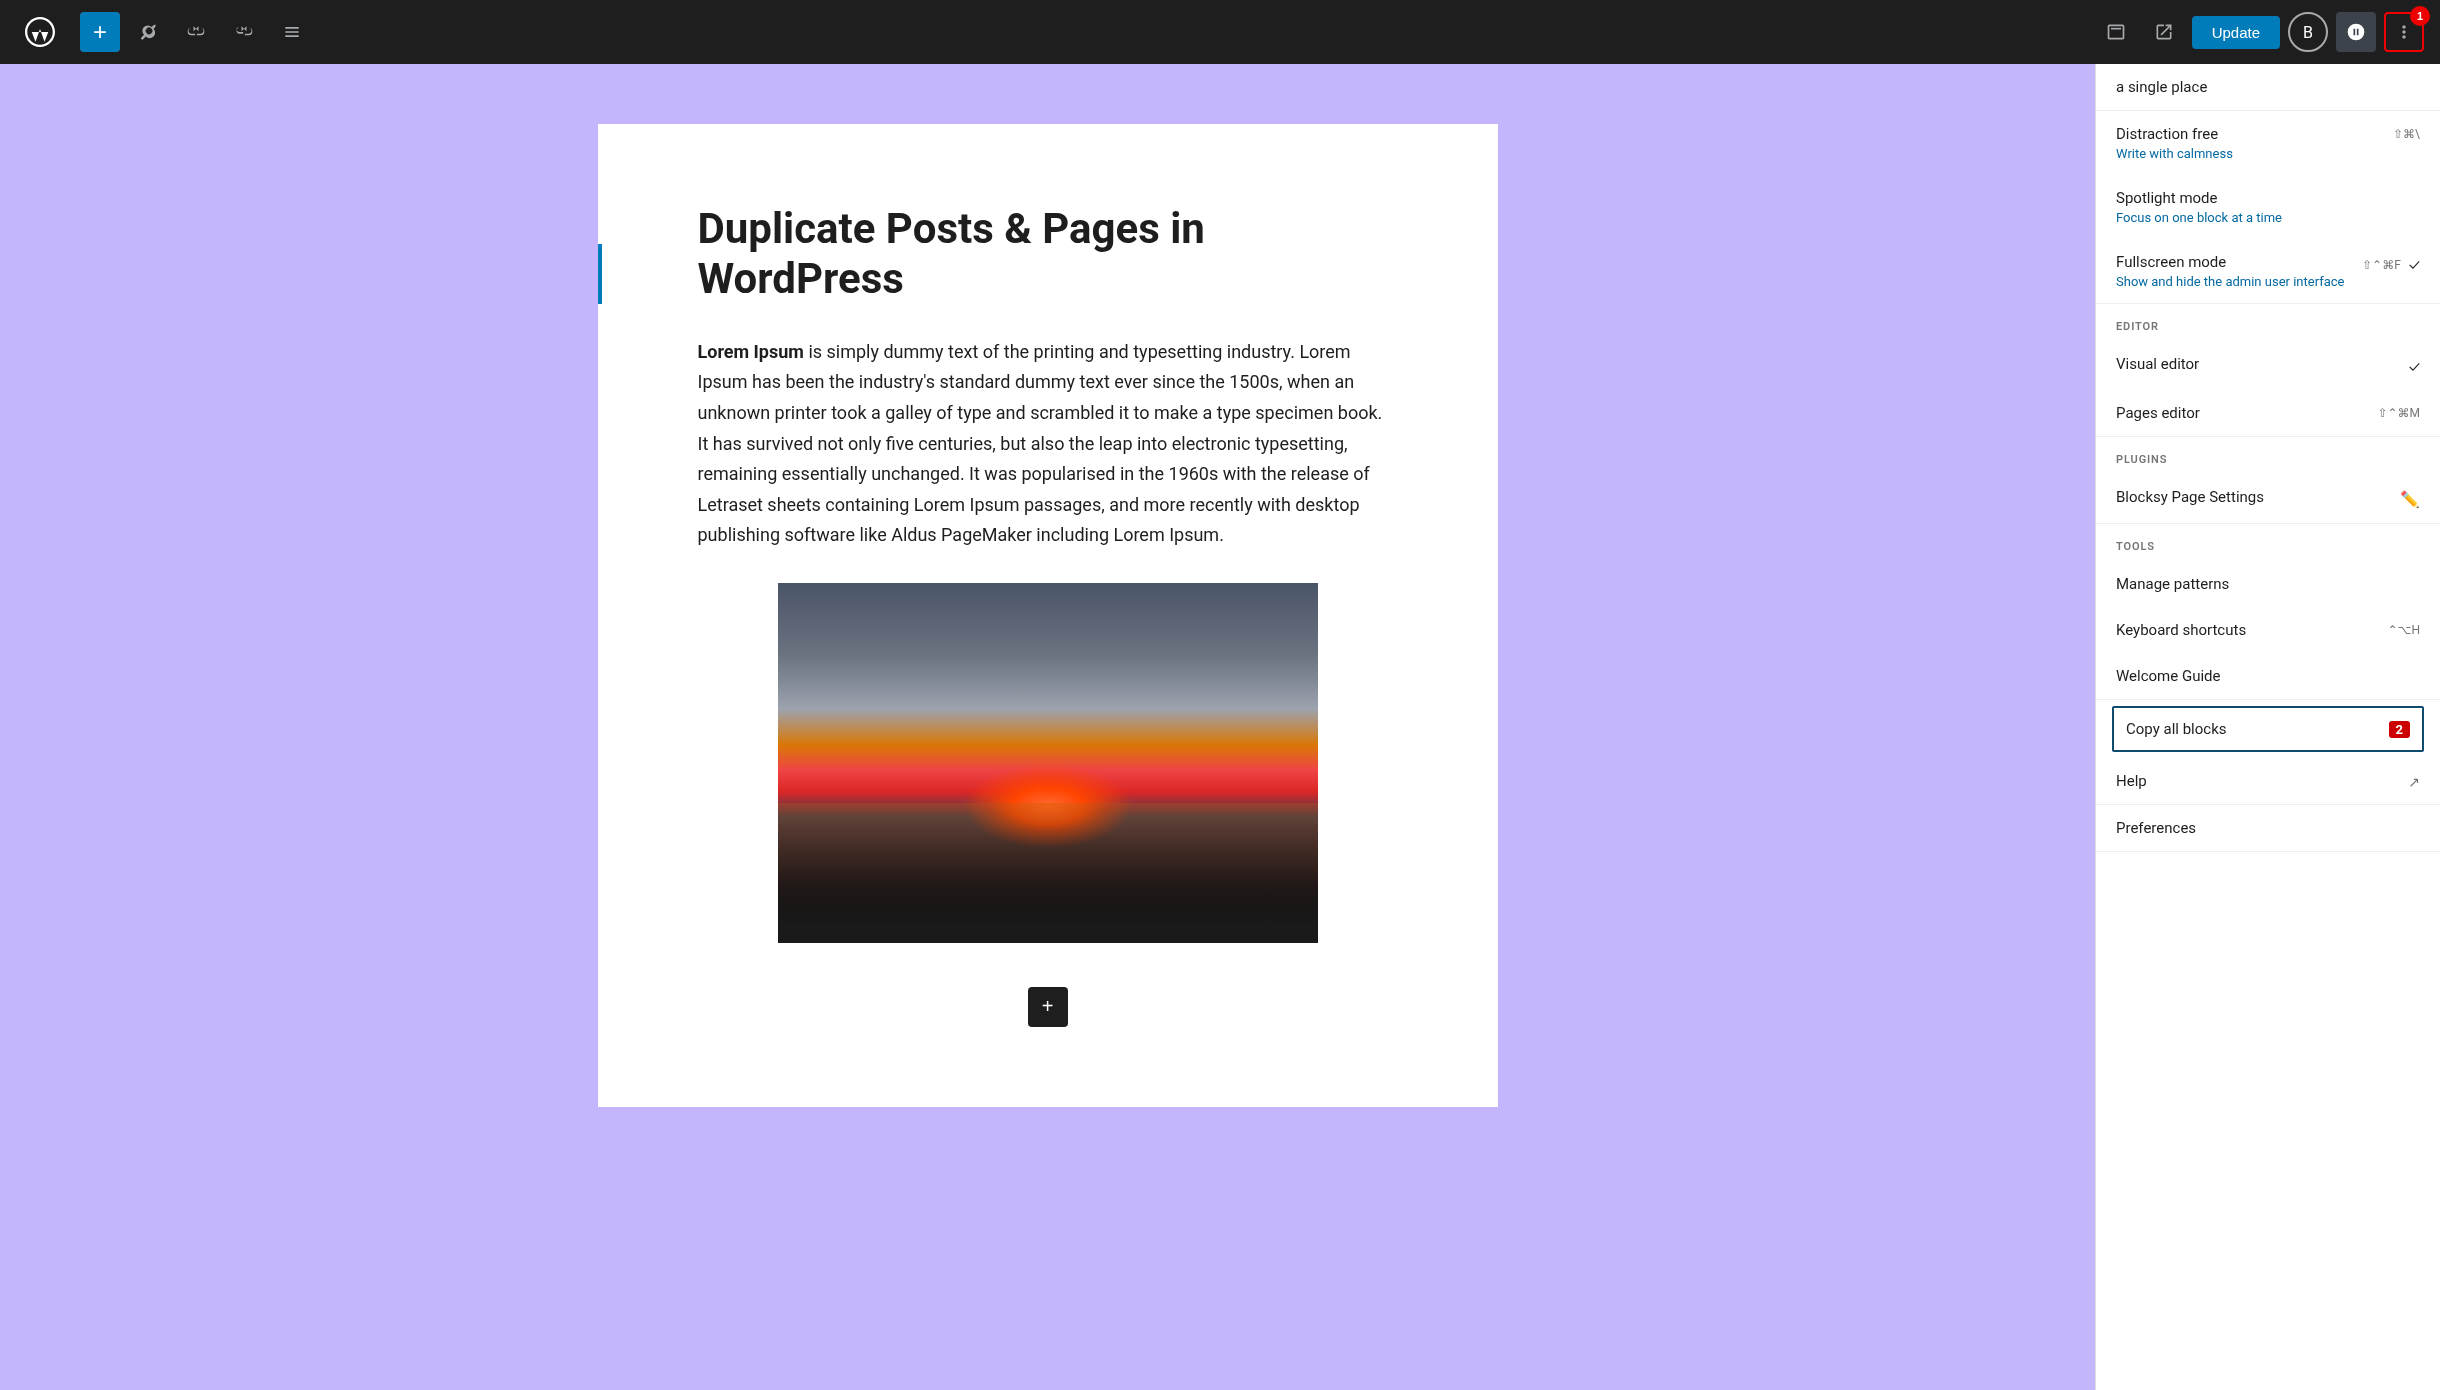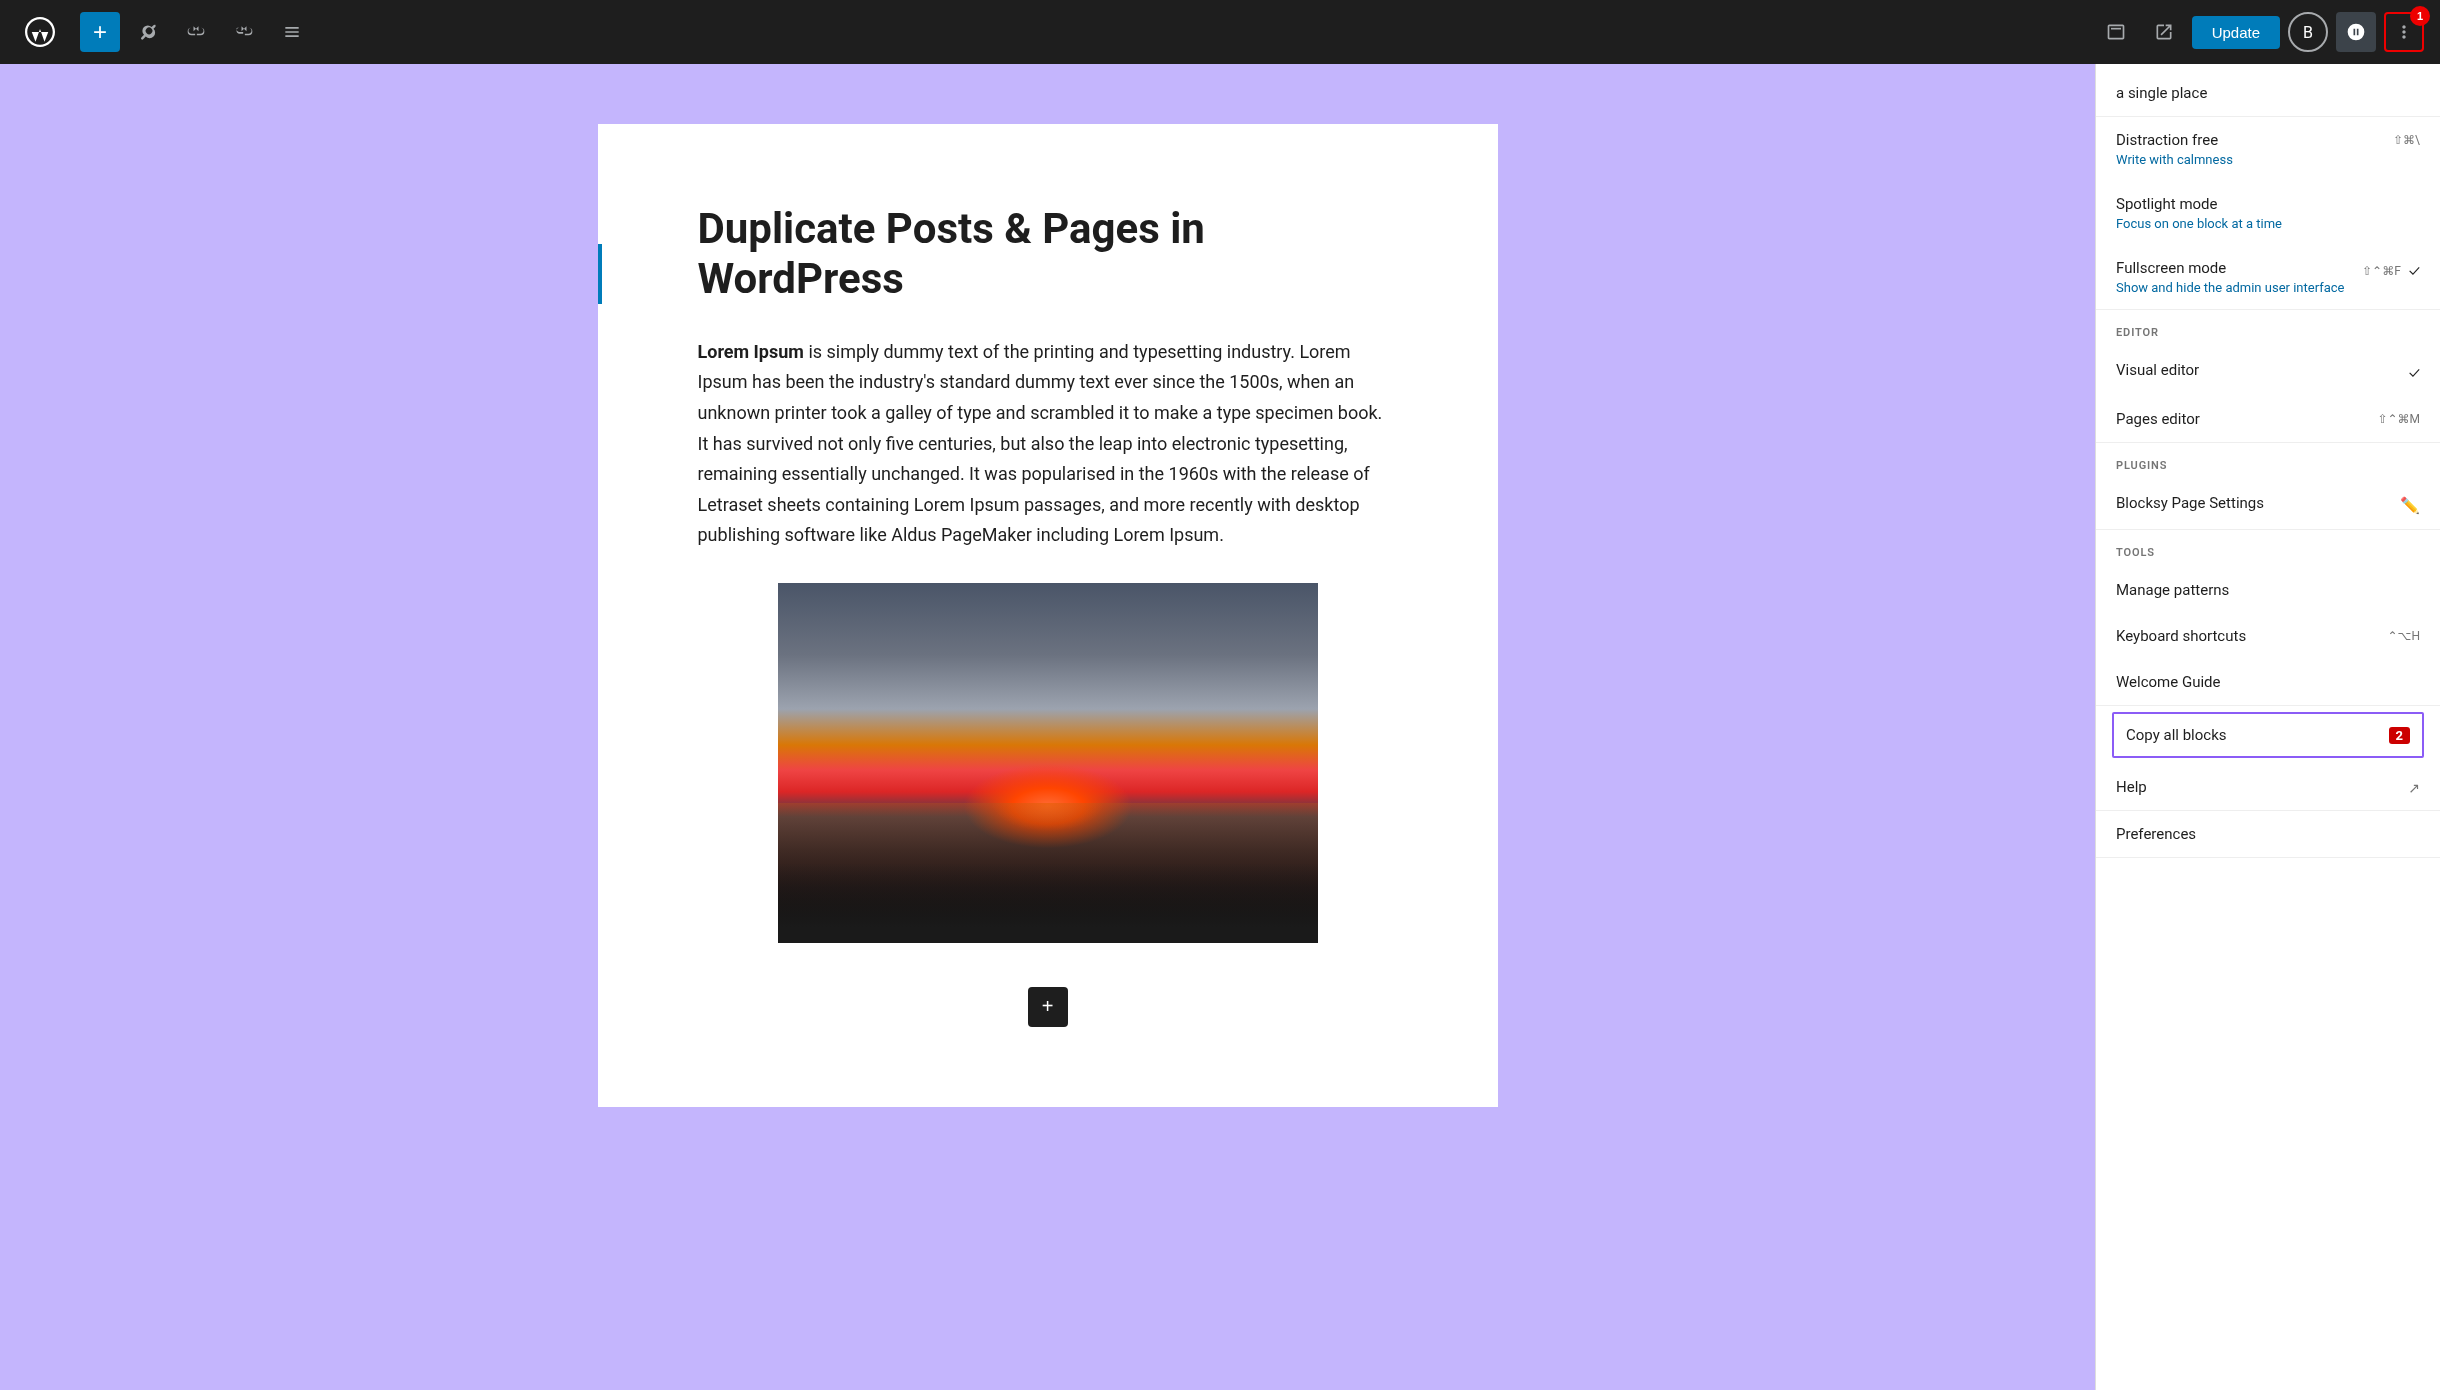--- a/index.html
+++ b/index.html
@@ -239,21 +239,20 @@
       border-left: 1px solid #ddd;
       overflow-y: auto;
       flex-shrink: 0;
       padding-bottom: 20px;
     }
     .panel-top-text {
       padding: 16px 20px 8px;
       font-size: 15px;
       color: #1e1e1e;
       border-bottom: 1px solid #eee;
-      margin-top: 6px;
     }
     .menu-section {
       border-bottom: 1px solid #eee;
     }
     .menu-item {
       display: flex;
       align-items: flex-start;
       justify-content: space-between;
       padding: 14px 20px;
       cursor: pointer;
@@ -282,21 +281,21 @@
     .check-icon { color: #1e1e1e; font-size: 16px; }
     .section-header {
       padding: 16px 20px 8px;
       font-size: 11px;
       font-weight: 600;
       color: #757575;
       letter-spacing: 0.08em;
       text-transform: uppercase;
     }
     .menu-item-highlighted {
-      border: 2px solid #8b5cf6;
+      border: 2px solid #0c4a6e;
       border-radius: 2px;
       margin: 0 8px;
       padding: 12px 12px;
     }
     .count-badge {
       background: #cc0000;
       color: white;
       border-radius: 3px;
       padding: 1px 7px;
       font-size: 13px;

